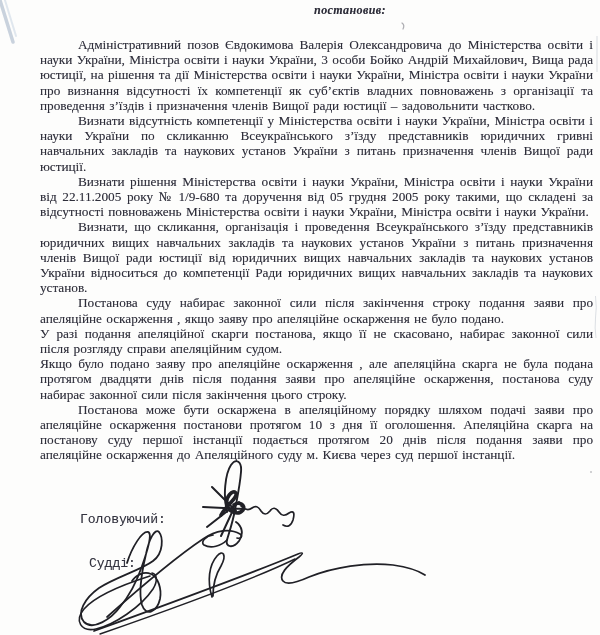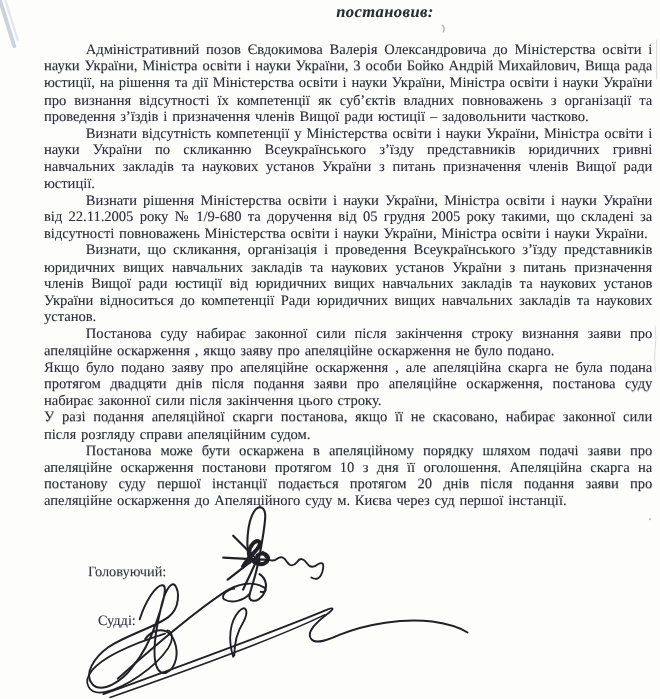--- a/index.html
+++ b/index.html
@@ -14,21 +14,21 @@
     width:600px;height:635px;
     background:#fdfdfc;
   }
   .heading{
     position:absolute;
     top:3px;left:0;
     width:600px;
     padding-left:100px;
     box-sizing:border-box;
     text-align:center;
-    font-size:15px;
+    font-size:12px;
     font-weight:bold;
     font-style:italic;
     color:#2c2c38;
     letter-spacing:0.4px;
     text-shadow:0.2px 0.2px 0.5px rgba(44,44,60,0.4);
   }
   .body-text{
     position:absolute;
     top:37px;left:40px;
     width:553px;
@@ -40,20 +40,21 @@
     word-spacing:1.1px;
   }
   .para{margin:0;}
   .para.indent{text-indent:38px;}
   .para.flush{text-indent:0;}
   .sig-label{
     position:absolute;
     font-size:13px;
     color:#33333f;
     text-shadow:0.2px 0.2px 0.5px rgba(46,46,64,0.3);
+    font-family:Liberation Mono, monospace;
   }
   .sig-label.chairman{top:512px;left:80px;}
   .sig-label.judges{top:556px;left:89px;}
   .overlay{
     position:absolute;
     top:0;left:0;
     width:600px;height:635px;
     pointer-events:none;
   }
 </style>
@@ -62,23 +63,23 @@
 
 <div class="page">
 
   <div class="heading">постановив:</div>
 
   <div class="body-text">
     <p class="para indent">Адміністративний позов Євдокимова Валерія Олександровича до Міністерства освіти і науки України, Міністра освіти і науки України, 3 особи Бойко Андрій Михайлович, Вища рада юстиції, на рішення та дії Міністерства освіти і науки України, Міністра освіти і науки України про визнання відсутності їх компетенції як суб’єктів владних повноважень з організації та проведення з’їздів і призначення членів Вищої ради юстиції – задовольнити частково.</p>
     <p class="para indent">Визнати відсутність компетенції у Міністерства освіти і науки України, Міністра освіти і науки України по скликанню Всеукраїнського з’їзду представників юридичних гривні навчальних закладів та наукових установ України з питань призначення членів Вищої ради юстиції.</p>
     <p class="para indent">Визнати рішення Міністерства освіти і науки України, Міністра освіти і науки України від 22.11.2005 року № 1/9-680 та доручення від 05 грудня 2005 року такими, що складені за відсутності повноважень Міністерства освіти і науки України, Міністра освіти і науки України.</p>
     <p class="para indent">Визнати, що скликання, організація і проведення Всеукраїнського з’їзду представників юридичних вищих навчальних закладів та наукових установ України з питань призначення членів Вищої ради юстиції від юридичних вищих навчальних закладів та наукових установ України відноситься до компетенції Ради юридичних вищих навчальних закладів та наукових установ.</p>
-    <p class="para indent">Постанова суду набирає законної сили після закінчення строку визнання заяви про апеляційне оскарження , якщо заяву про апеляційне оскарження не було подано.</p>
+    <p class="para indent">Постанова суду набирає законної сили після закінчення строку подання заяви про апеляційне оскарження , якщо заяву про апеляційне оскарження не було подано.</p>
+    <p class="para flush">У разі подання апеляційної скарги постанова, якщо її не скасовано, набирає законної сили після розгляду справи апеляційним судом.</p>
     <p class="para flush">Якщо було подано заяву про апеляційне оскарження , але апеляційна скарга не була подана протягом двадцяти днів після подання заяви про апеляційне оскарження, постанова суду набирає законної сили після закінчення цього строку.</p>
-    <p class="para flush">У разі подання апеляційної скарги постанова, якщо її не скасовано, набирає законної сили після розгляду справи апеляційним судом.</p>
     <p class="para indent">Постанова може бути оскаржена в апеляційному порядку шляхом подачі заяви про апеляційне оскарження постанови протягом 10 з дня її оголошення. Апеляційна скарга на постанову суду першої інстанції подається протягом 20 днів після подання заяви про апеляційне оскарження до Апеляційного суду м. Києва через суд першої інстанції.</p>
   </div>
 
   <div class="sig-label chairman">Головуючий:</div>
 
   <div class="sig-label judges">Судді:</div>
 
   <svg class="overlay" viewBox="0 0 600 635" xmlns="http://www.w3.org/2000/svg">
 
     <g>

